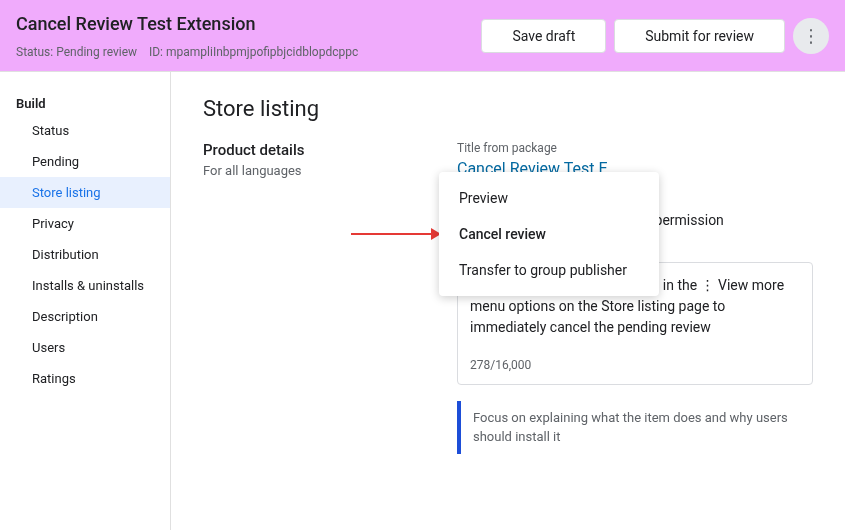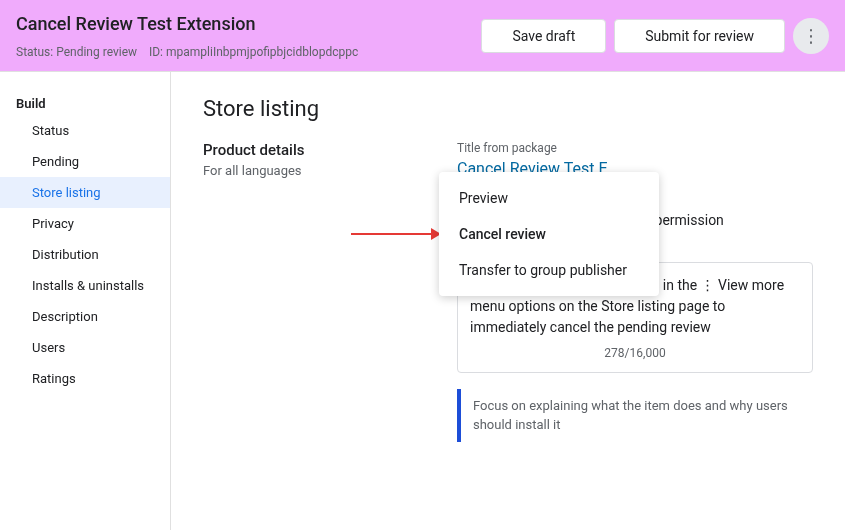--- a/index.html
+++ b/index.html
@@ -148,24 +148,24 @@
       padding: 12px;
       position: relative;
       margin-bottom: 16px;
     }
     .description-text {
       font-size: 14px;
       color: #202124;
       line-height: 1.5;
     }
     .description-count {
-      text-align: center;
+      text-align: left;
       font-size: 12px;
       color: #5f6368;
-      margin-top: 8px;
+      margin-top: 20px;
     }
 
     .focus-hint {
       border-left: 4px solid #1d4ed8;
       padding: 8px 12px;
       font-size: 13px;
       color: #5f6368;
       line-height: 1.4;
     }
 

